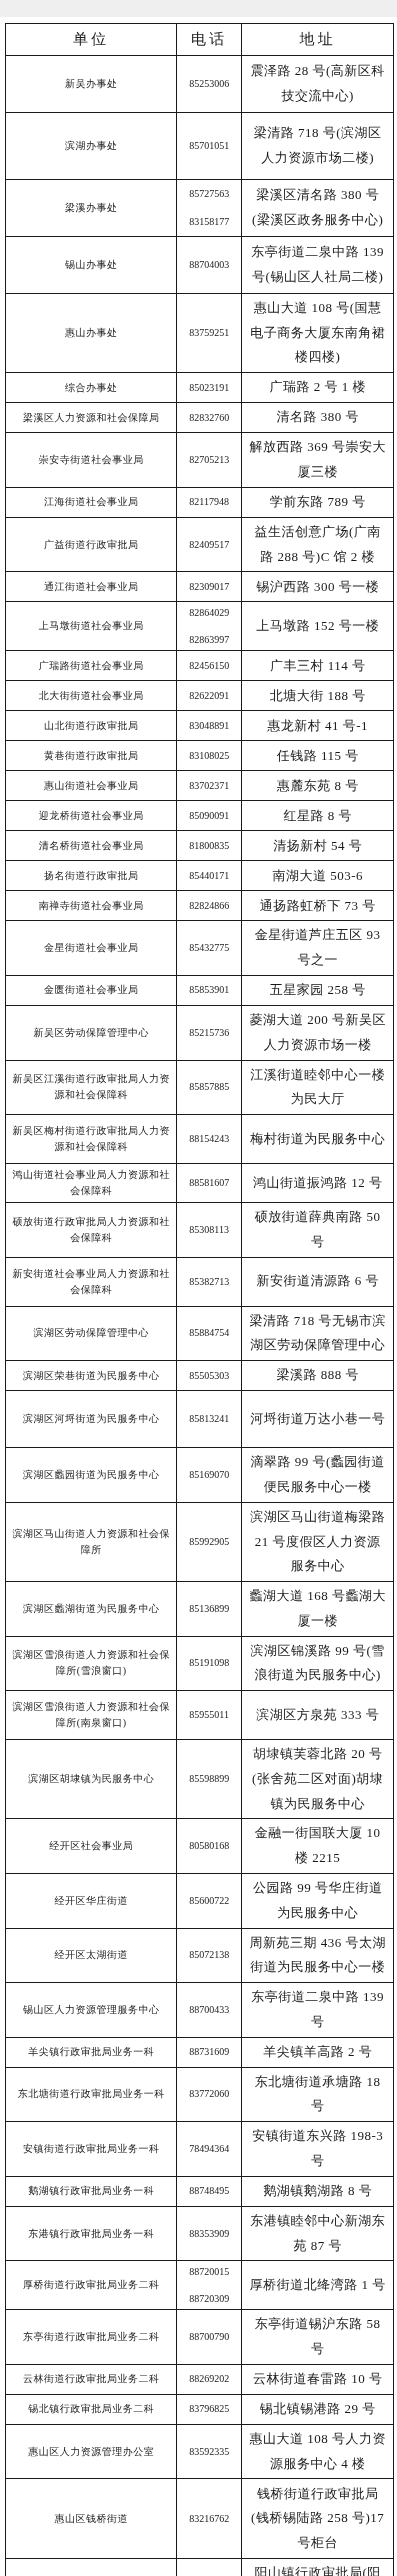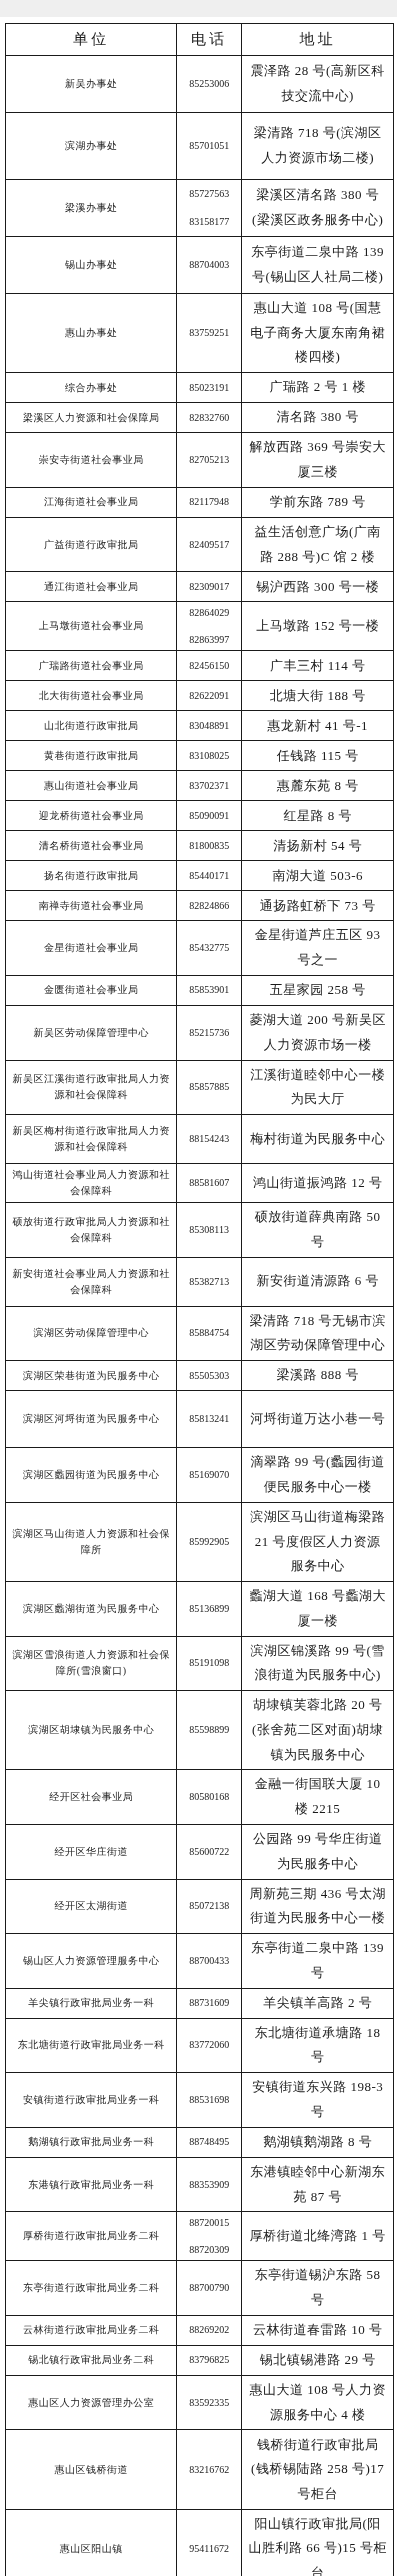--- a/index.html
+++ b/index.html
@@ -298,20 +298,27 @@
         </td>
         <td class="addr">蠡湖大道 168 号蠡湖大厦一楼</td>
       </tr>
       <tr style="height: 49px;">
         <td class="unit">滨湖区雪浪街道人力资源和社会保障所(雪浪窗口)</td>
         <td class="phone">
           <div class="num">85191098</div>
         </td>
         <td class="addr">滨湖区锦溪路 99 号(雪浪街道为民服务中心)</td>
       </tr>
+      <tr style="height: 49px;">
+        <td class="unit">滨湖区雪浪街道人力资源和社会保障所(南泉窗口)</td>
+        <td class="phone">
+          <div class="num">85955011</div>
+        </td>
+        <td class="addr">滨湖区方泉苑 333 号</td>
+      </tr>
       <tr style="height: 70px;">
         <td class="unit">滨湖区胡埭镇为民服务中心</td>
         <td class="phone">
           <div class="num">85598899</div>
         </td>
         <td class="addr">胡埭镇芙蓉北路 20 号(张舍苑二区对面)胡埭镇为民服务中心</td>
       </tr>
       <tr style="height: 54px;">
         <td class="unit">经开区社会事业局</td>
         <td class="phone">
@@ -350,21 +357,21 @@
       <tr style="height: 49px;">
         <td class="unit">东北塘街道行政审批局业务一科</td>
         <td class="phone">
           <div class="num">83772060</div>
         </td>
         <td class="addr">东北塘街道承塘路 18 号</td>
       </tr>
       <tr style="height: 30px;">
         <td class="unit">安镇街道行政审批局业务一科</td>
         <td class="phone">
-          <div class="num">88531698</div>
+          <div class="num">78494364</div>
         </td>
         <td class="addr">安镇街道东兴路 198-3 号</td>
       </tr>
       <tr style="height: 30px;">
         <td class="unit">鹅湖镇行政审批局业务一科</td>
         <td class="phone">
           <div class="num">88748495</div>
         </td>
         <td class="addr">鹅湖镇鹅湖路 8 号</td>
       </tr>

